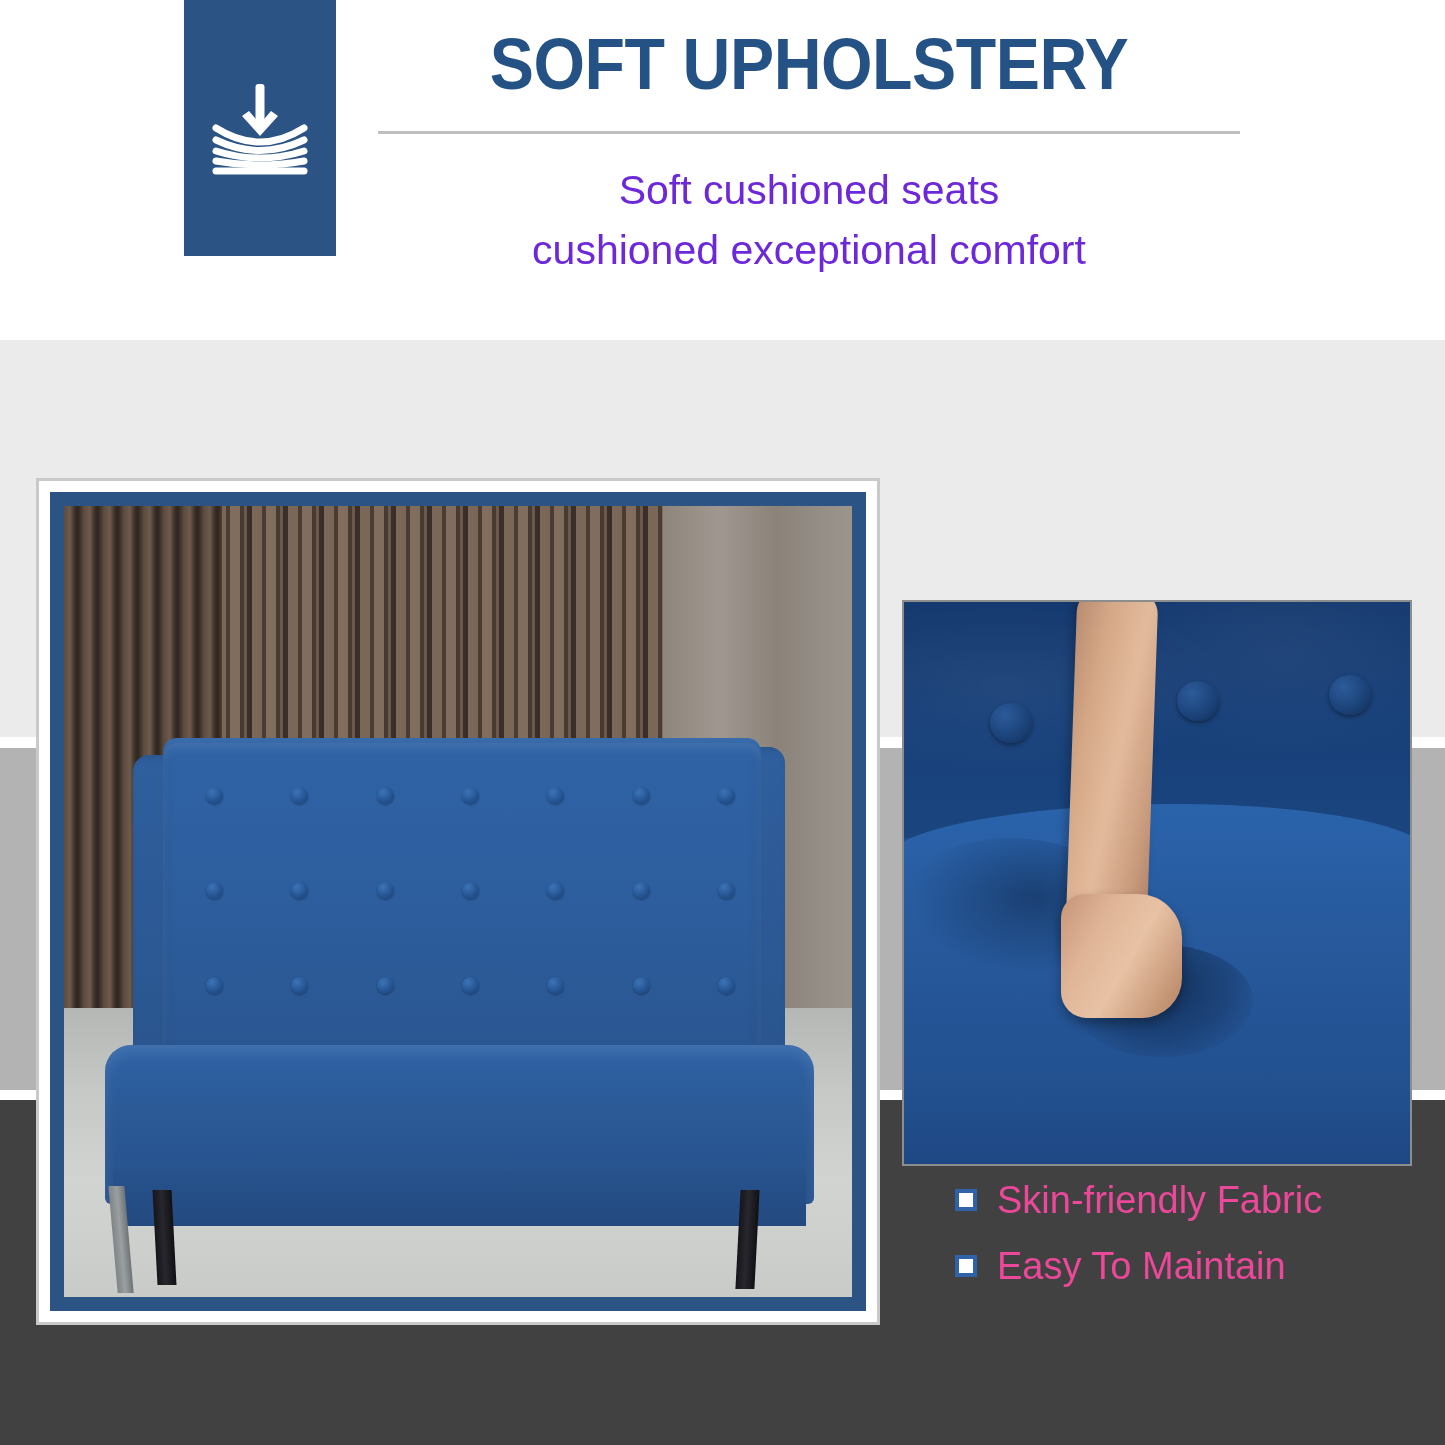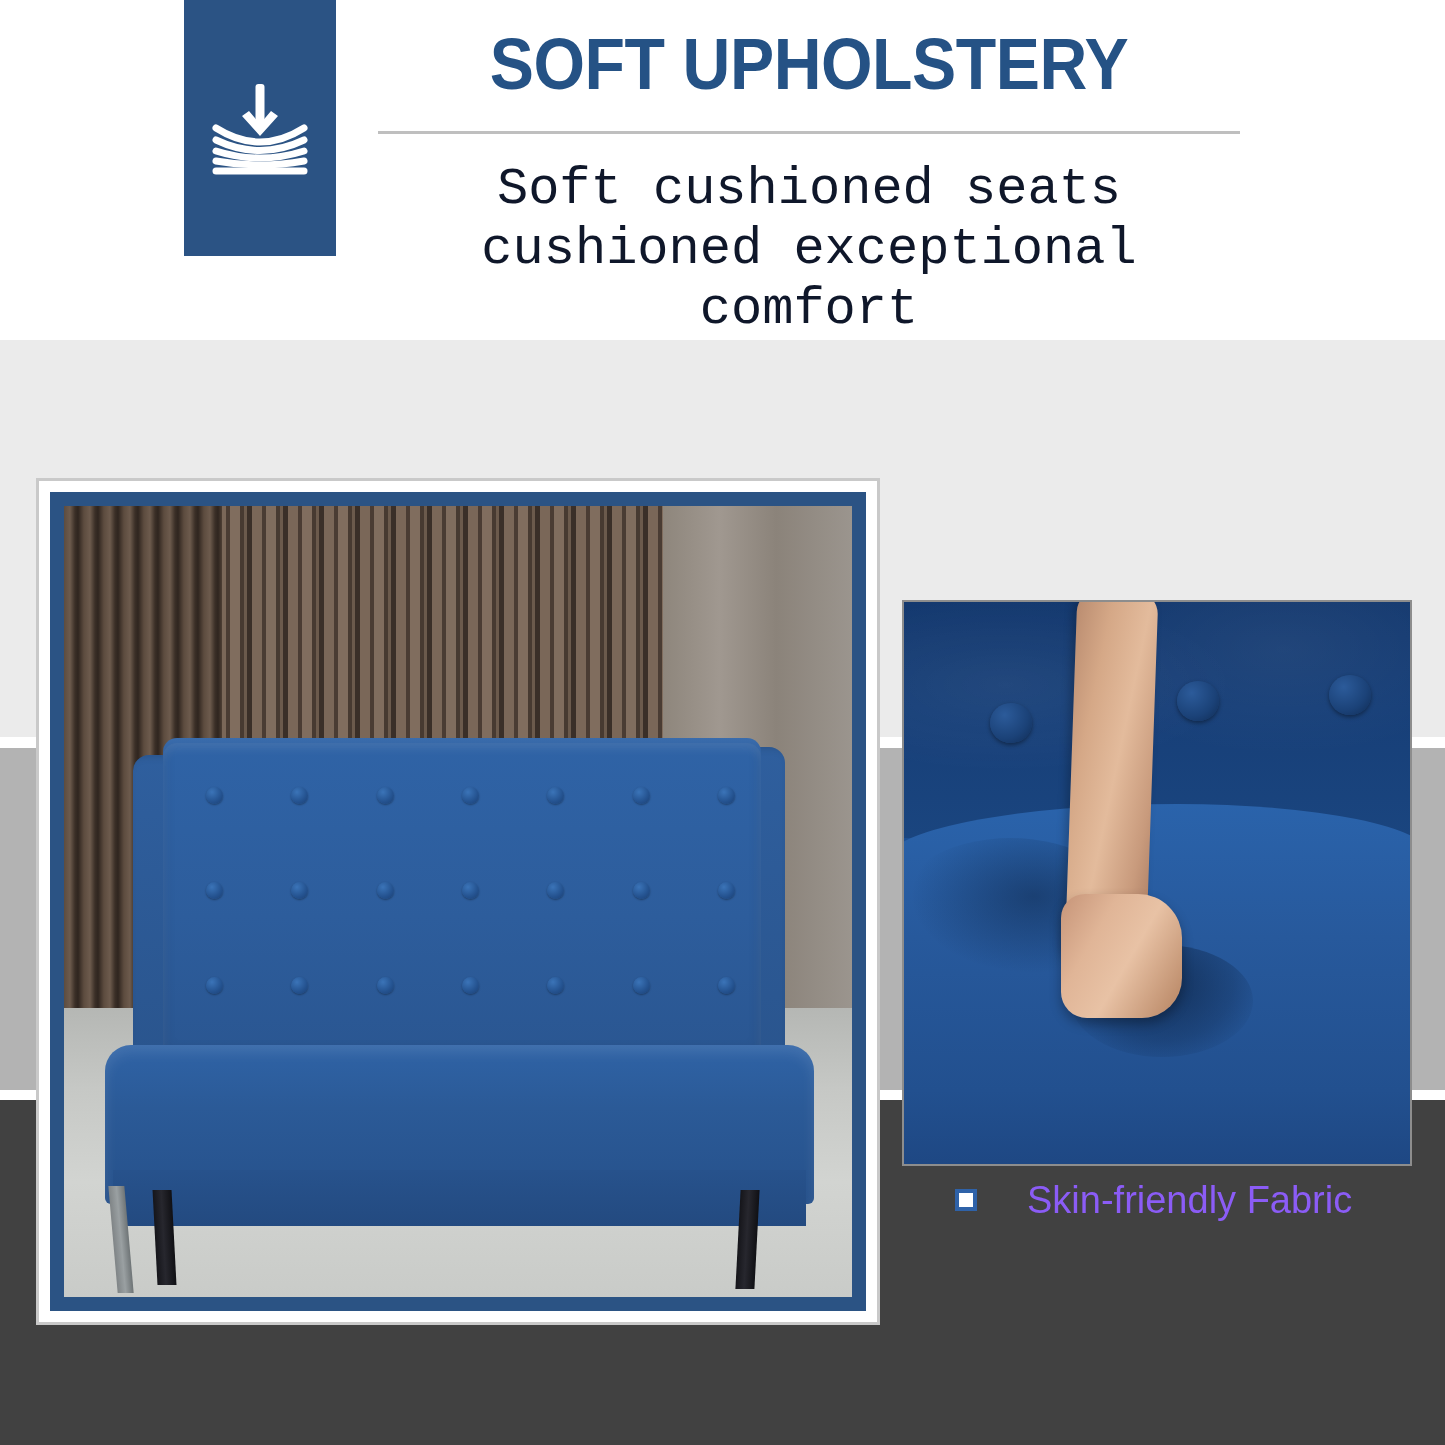--- a/index.html
+++ b/index.html
@@ -58,25 +58,24 @@
     left:378px; top:131px;
     width:862px; height:3px;
     background:#bfbfbf;
   }
 
   #subtitle{
     position:absolute;
     left:378px; top:160px;
     width:862px;
     text-align:center;
-    color:#0f172a;
-    font-size:52px;
+    color:#6d28d9;
+    font-size:41px;
     line-height:60px;
     font-weight:normal;
-    font-family:Liberation Mono, monospace;
   }
   #subtitle .ln{ display:block; }
 
   
   #band-light{
     position:absolute; left:0; top:340px;
     width:1445px; height:397px;
     background:#ebebeb;
   }
   #band-mid{
@@ -269,22 +268,22 @@
     align-items:center;
     margin-bottom:22px;
   }
   .bullet{
     width:22px; height:22px;
     border:4px solid #2f62a8;
     background:#ffffff;
     flex:0 0 auto;
   }
   .feature-label{
-    margin-left:50px;
-    color:#8b5cf6;
+    margin-left:20px;
+    color:#ec4899;
     font-size:38px;
     line-height:44px;
     font-weight:normal;
     white-space:nowrap;
   }
 </style>
 </head>
 <body>
 
 <div id="stage">
@@ -385,16 +384,20 @@
     <div class="ip-fist"></div>
   </div>
 
   <div id="features">
 
     <div class="feature-row">
       <span class="bullet"></span>
       <span class="feature-label">Skin-friendly Fabric</span>
     </div>
 
+    <div class="feature-row">
+      <span class="bullet"></span>
+      <span class="feature-label">Easy To Maintain</span>
+    </div>
 
   </div>
 
 </div>
 
 </body></html>

